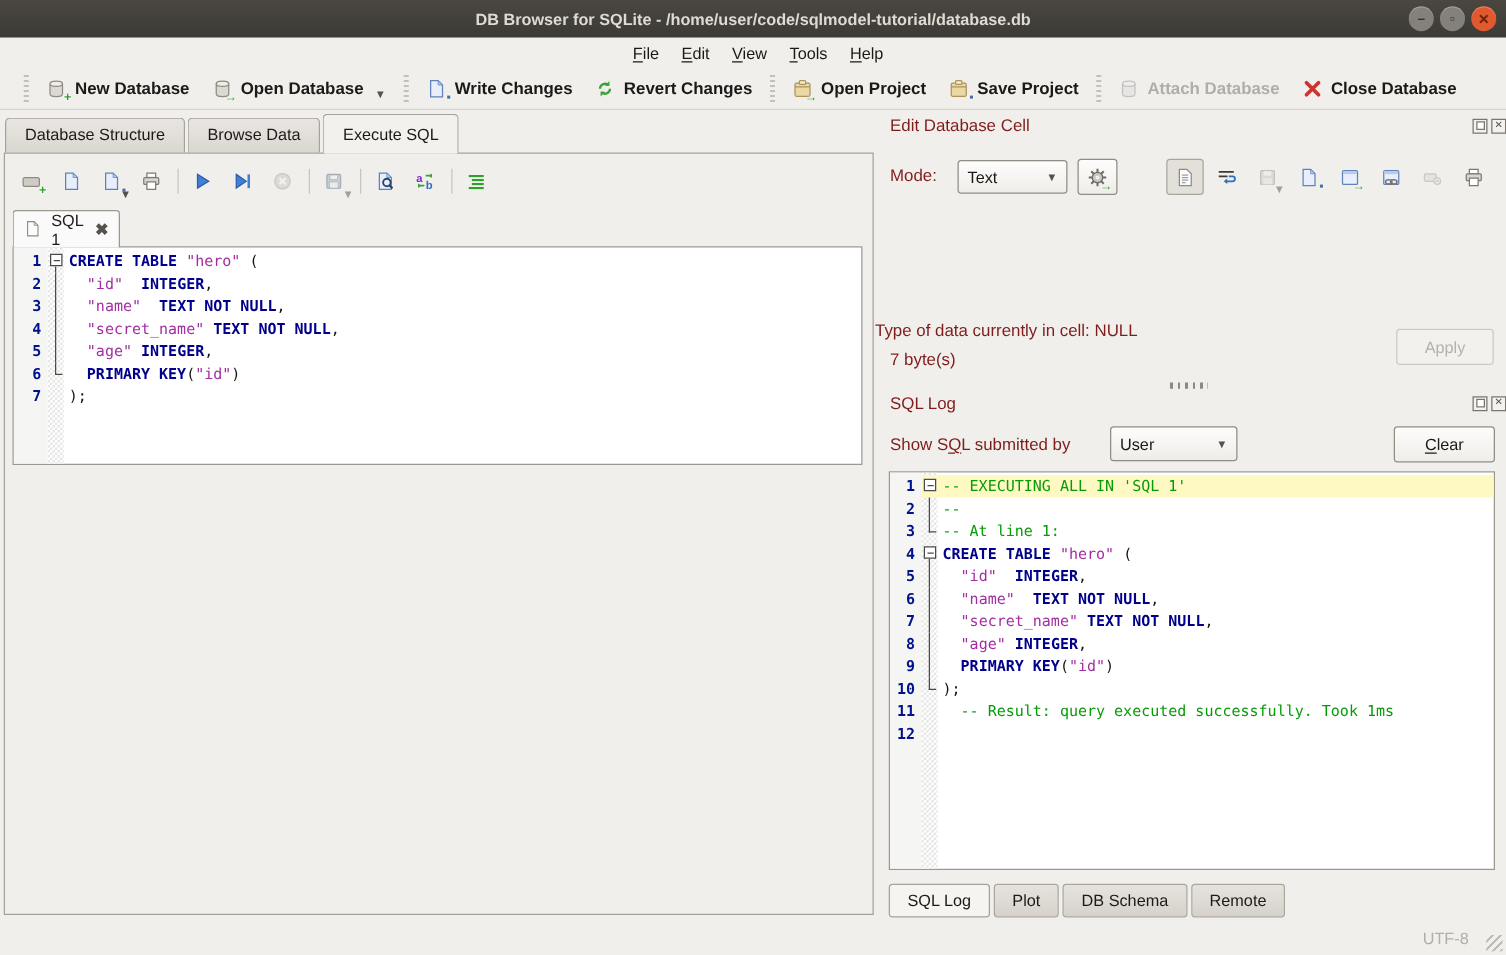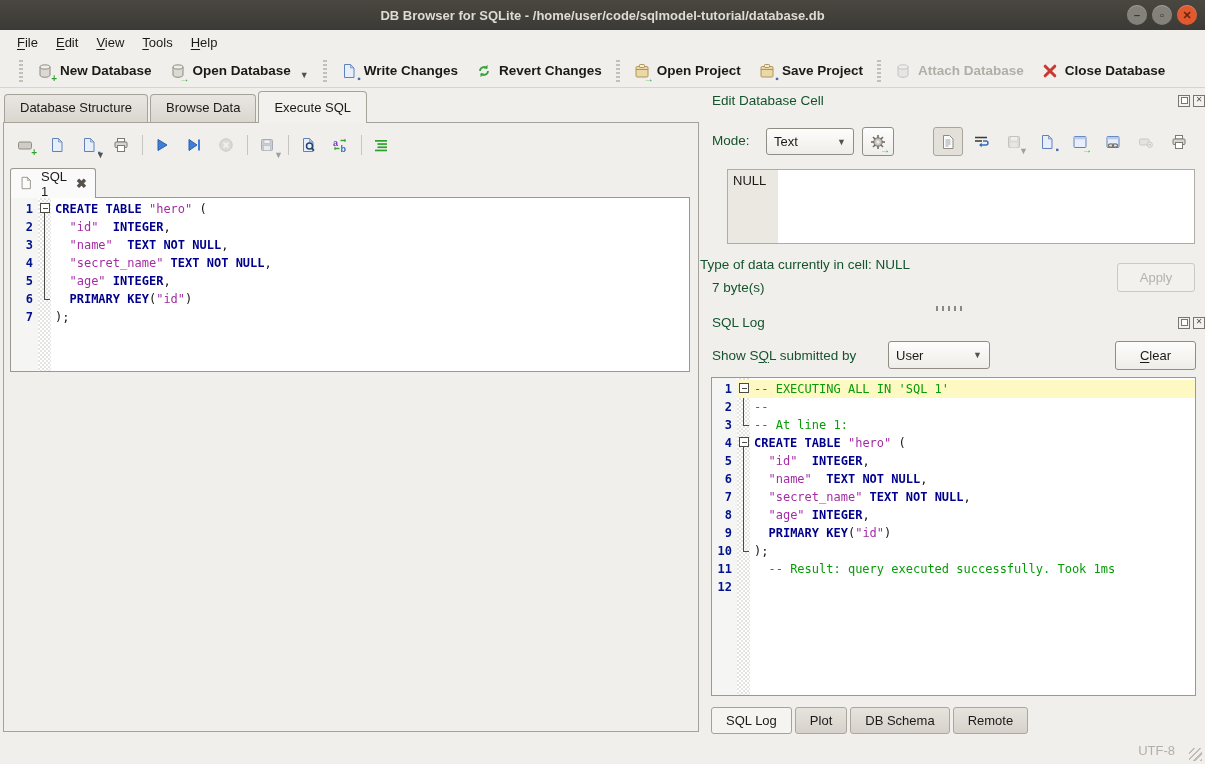--- a/index.html
+++ b/index.html
@@ -8,21 +8,21 @@
        background:#f1efec;}
   
   .titlebar{position:absolute;left:0;top:0;width:1205px;height:30px;
     background:linear-gradient(#4a4741,#3c3a36);display:flex;align-items:center;justify-content:center;}
   .titlebar .title{color:#dfdbd3;font-weight:bold;font-size:13px;}
   .winbtns{position:absolute;right:8px;top:5px;display:flex;gap:5px;}
   .winbtn{width:20px;height:20px;border-radius:50%;background:#84817a;color:#36342f;
     display:flex;align-items:center;justify-content:center;font-size:11px;font-weight:bold;box-shadow:inset 0 1px 0 rgba(255,255,255,.25);}
   .winbtn.close{background:#e0592f;color:#6d2407;}
   
-  .menubar{position:absolute;left:0;top:30px;width:1205px;height:24px;display:flex;align-items:center;padding-left:8px;box-sizing:border-box;}
+  .menubar{position:absolute;left:0;top:30px;width:1205px;height:24px;display:flex;align-items:center;padding-left:8px;box-sizing:border-box;justify-content:center;}
   .menu-item{padding:2px 9px;cursor:default;}
   .menu-item u,.mn u{text-decoration:underline;text-underline-offset:2px;}
   
   .toolbar{position:absolute;left:0;top:54px;width:1205px;height:34px;display:flex;align-items:center;
     border-bottom:1px solid #d8d4ce;box-sizing:border-box;padding-left:14px;}
   .tbtn{display:flex;align-items:center;gap:7px;padding:4px 9px;border-radius:3px;font-weight:bold;font-size:13.5px;}
   .tbtn.disabled{color:#b2aea7;}
   .tbtn.disabled .icon{opacity:.45;filter:grayscale(1);}
   .thandle{width:4px;height:22px;margin:0 5px;background:repeating-linear-gradient(#c4c0b9 0 2px,transparent 2px 4px);}
   .icon{position:relative;width:16px;height:16px;display:inline-block;flex:0 0 16px;}
@@ -75,21 +75,21 @@
   .splitdots{position:absolute;width:34px;height:5px;
     background:repeating-linear-gradient(90deg,#8d8981 0 2px,transparent 2px 6px);}
   
   .plainpane{position:absolute;background:#fff;border:1px solid #9c988f;box-sizing:border-box;overflow:hidden;}
   .plainpane .ptext{position:absolute;left:6px;top:5px;right:20px;font-family:"DejaVu Sans Mono",monospace;
     font-size:12px;line-height:15.2px;white-space:pre;color:#111;}
   .vscroll{position:absolute;top:1px;bottom:1px;right:1px;width:15px;background:#fbfbfa;border-left:1px solid #d4d1cb;}
   .varrow{position:absolute;left:0;width:15px;height:15px;display:flex;align-items:center;justify-content:center;
     font-size:8px;color:#4d4b46;}
   
-  .dockhdr{position:absolute;font-size:13.5px;color:#14532d;}
+  .dockhdr{position:absolute;font-size:13.5px;color:#7f1d1d;}
   .dockbtns{position:absolute;display:flex;gap:3px;}
   .dbtn{width:12px;height:12px;border:1px solid #7a766f;background:#f4f2ef;position:relative;box-sizing:border-box;}
   .dbtn .inner{position:absolute;right:1px;top:1px;width:5px;height:5px;border:1px solid #7a766f;background:#fff;}
   .dbtn .bx{position:absolute;left:0;top:-1px;width:10px;text-align:center;font-size:8px;color:#55524c;}
   .combo{position:absolute;border:1px solid #918d85;border-radius:3px;background:linear-gradient(#fdfdfc,#efede9);
     display:flex;align-items:center;box-sizing:border-box;padding-left:7px;}
   .combo .caret{margin-left:auto;margin-right:7px;font-size:9px;color:#55524c;}
   .pushbtn{position:absolute;border:1px solid #918d85;border-radius:3px;background:linear-gradient(#fdfdfc,#efede9);
     display:flex;align-items:center;justify-content:center;box-sizing:border-box;}
   .pushbtn.disabled{border-color:#cdc9c3;background:#f3f1ee;color:#b5b1ab;}
@@ -519,24 +519,20 @@
         <span class="icon">
           <svg width="16" height="16" viewBox="0 0 16 16">
             <rect x="4.5" y="1.5" width="7" height="3.5" fill="#fff" stroke="#7d7a73"></rect>
             <rect x="2" y="5" width="12" height="5.5" rx="1" fill="#d9d6cf" stroke="#7d7a73"></rect>
             <rect x="4.5" y="8.5" width="7" height="6" fill="#fff" stroke="#7d7a73"></rect>
           </svg>
         </span>
       </div>
     </div>
 
-  <div class="cellbox">
-    <div class="nullstrip"></div>
-    <div class="nulltext">NULL</div>
-  </div>
 
   <div class="dockhdr" style="left:700px;top:257px;">Type of data currently in cell: NULL</div>
   <div class="dockhdr" style="left:712px;top:280px;">7 byte(s)</div>
   <div class="pushbtn disabled" style="left:1117px;top:263px;width:78px;height:29px;">
     <span>Apply</span>
   </div>
 
   <div class="splitdots" style="left:936px;top:306px;width:30px;"></div>
 
   <div class="dockhdr" style="left:712px;top:315px;">SQL Log</div>

